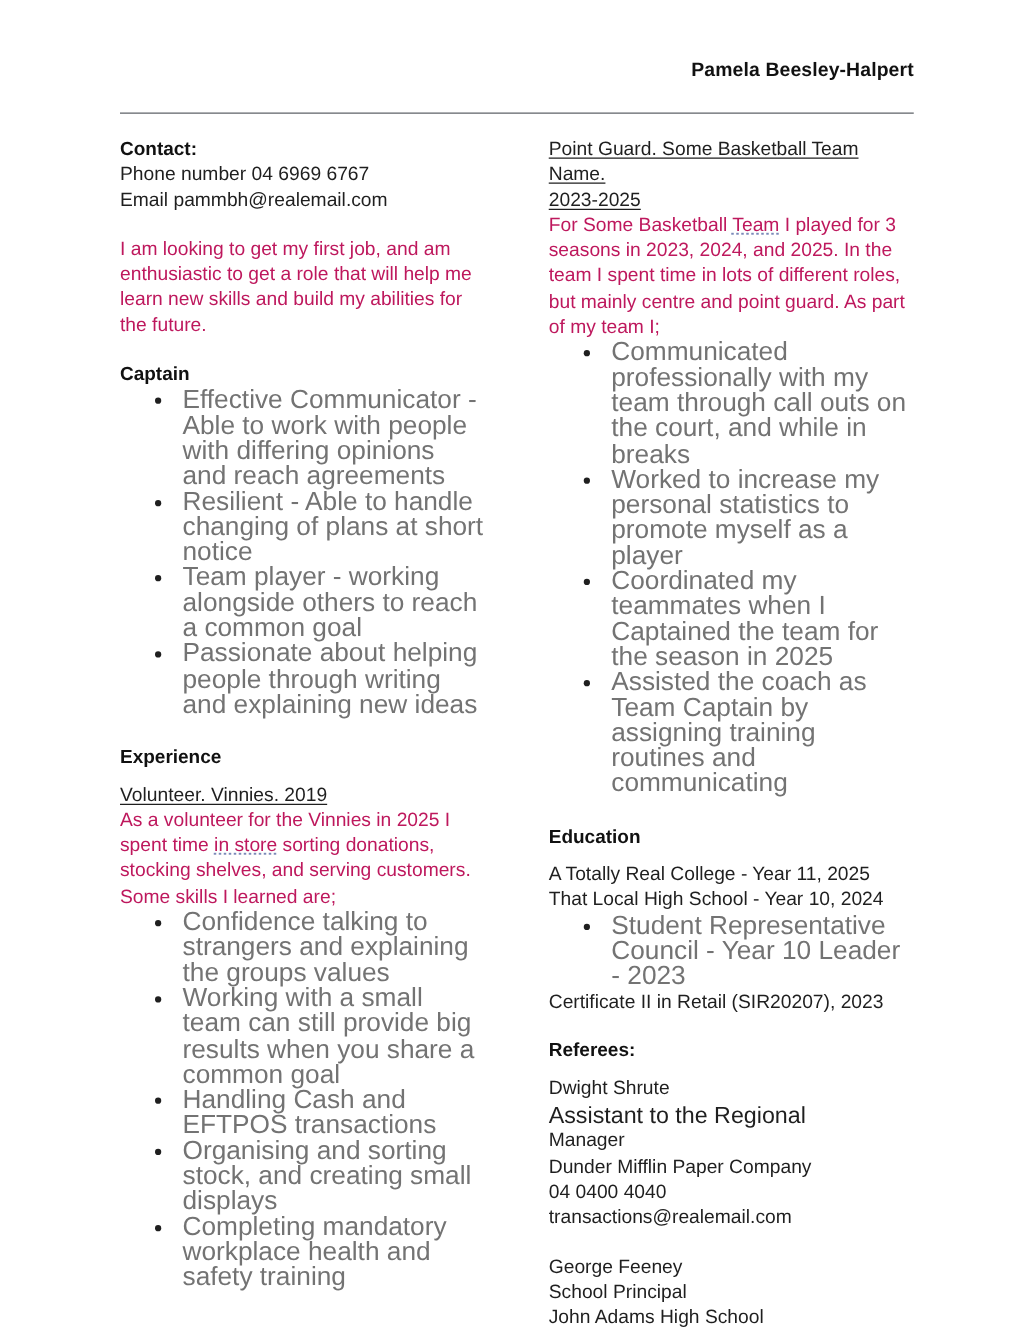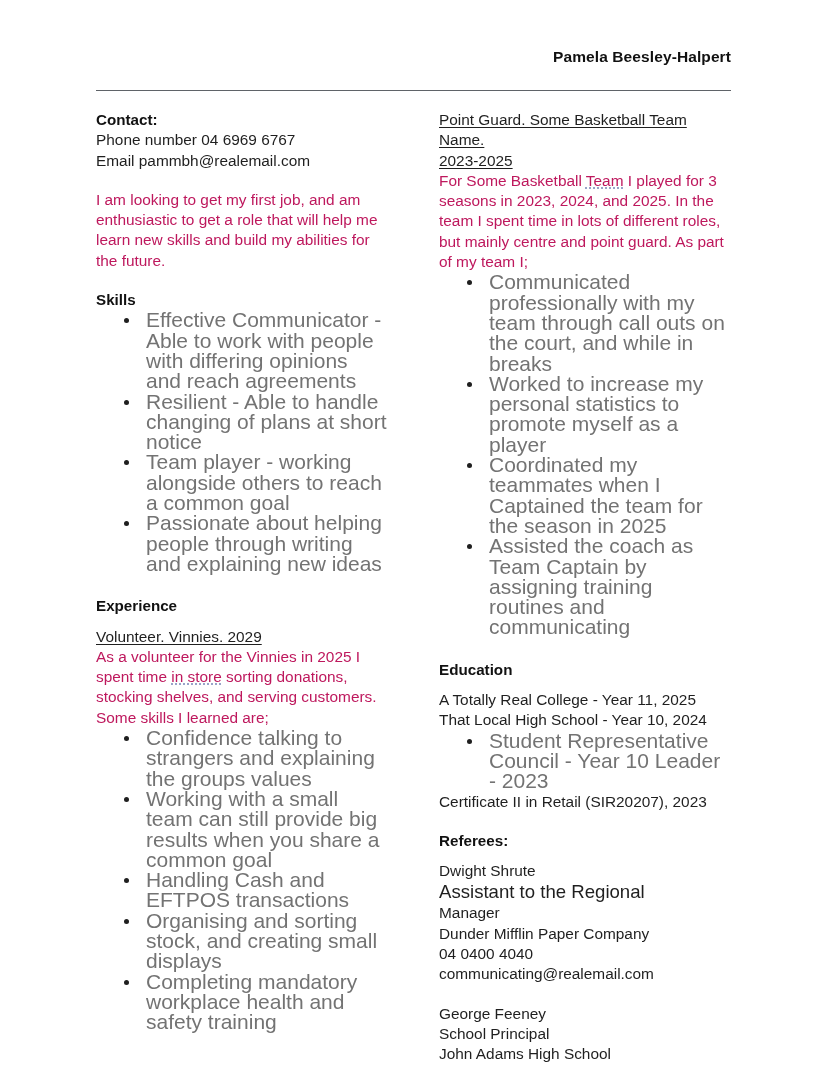--- a/index.html
+++ b/index.html
@@ -140,35 +140,35 @@
         <div class="line">Email pammbh@realemail.com</div>
       </div>
 
       <div class="gap-md"></div>
 
       <div class="para">I am looking to get my first job, and am enthusiastic to get a role that will help me learn new skills and build my abilities for the future.</div>
 
       <div class="gap-md"></div>
 
       <div>
-        <div class="bold-head">Skills</div>
+        <div class="bold-head">Captain</div>
         <ul class="bullets">
           <li>Effective Communicator - Able to work with people with differing opinions and reach agreements</li>
           <li>Resilient - Able to handle changing of plans at short notice</li>
           <li>Team player - working alongside others to reach a common goal</li>
           <li>Passionate about helping people through writing and explaining new ideas</li>
         </ul>
       </div>
 
       <div class="gap-lg"></div>
 
       <div>
         <div class="bold-head">Experience</div>
         <div class="gap-sm"></div>
-        <div class="underline-head">Volunteer. Vinnies. 2029</div>
+        <div class="underline-head">Volunteer. Vinnies. 2019</div>
         <div class="para"><span>As a volunteer for the Vinnies in 2025 I spent time </span><span class="spell">in store</span><span> sorting donations, stocking shelves, and serving customers. Some skills I learned are;</span></div>
         <ul class="bullets">
           <li>Confidence talking to strangers and explaining the groups values</li>
           <li>Working with a small team can still provide big results when you share a common goal</li>
           <li>Handling Cash and EFTPOS transactions</li>
           <li>Organising and sorting stock, and creating small displays</li>
           <li>Completing mandatory workplace health and safety training</li>
         </ul>
       </div>
 
@@ -206,21 +206,21 @@
       <div>
         <div class="bold-head">Referees:</div>
         <div class="gap-sm"></div>
 
         <div>
           <div class="line">Dwight Shrute</div>
           <div class="big-line">Assistant to the Regional</div>
           <div class="line">Manager</div>
           <div class="line">Dunder Mifflin Paper Company</div>
           <div class="line">04 0400 4040</div>
-          <div class="line">communicating@realemail.com</div>
+          <div class="line">transactions@realemail.com</div>
         </div>
 
         <div class="gap-md"></div>
 
         <div>
           <div class="line">George Feeney</div>
           <div class="line">School Principal</div>
           <div class="line">John Adams High School</div>
           <div class="line">04 1234 4321</div>
           <div class="line">feheeheeney@realemail.com</div>

